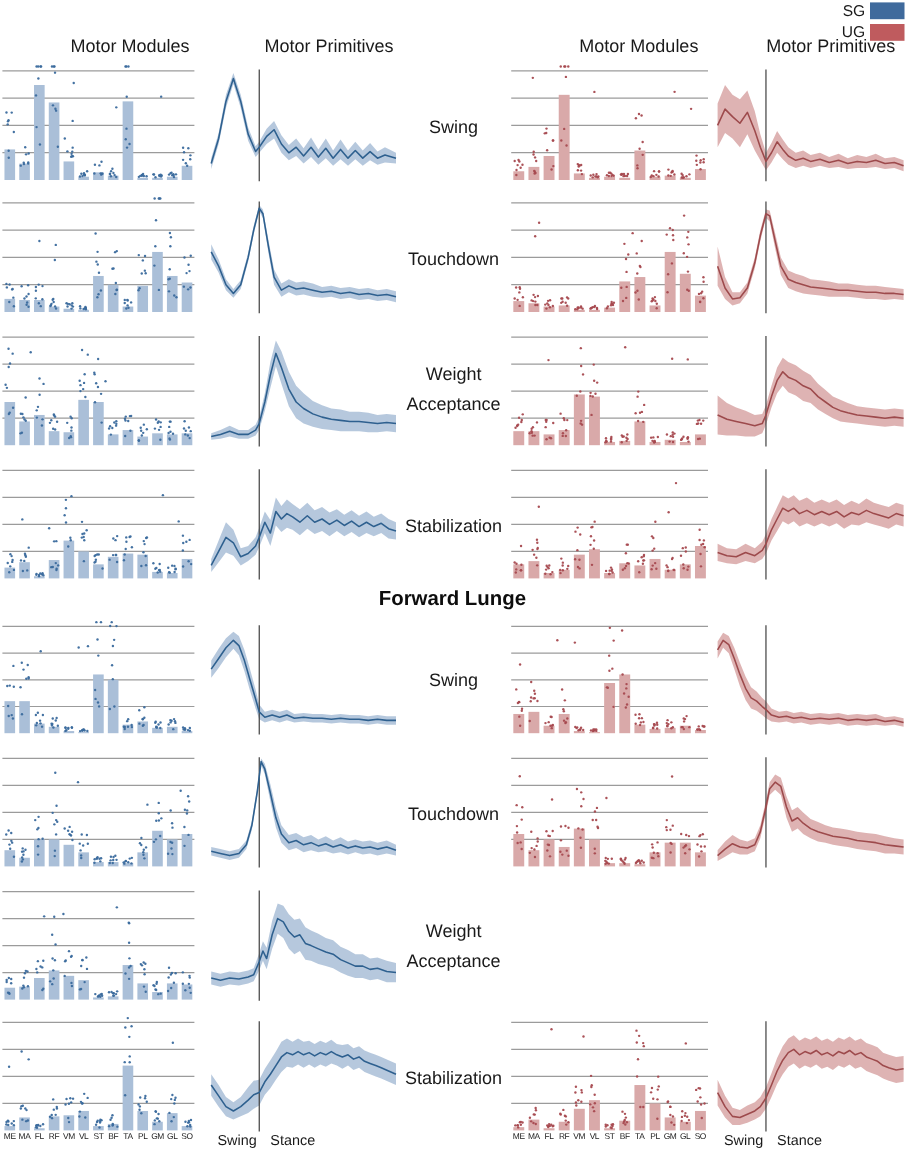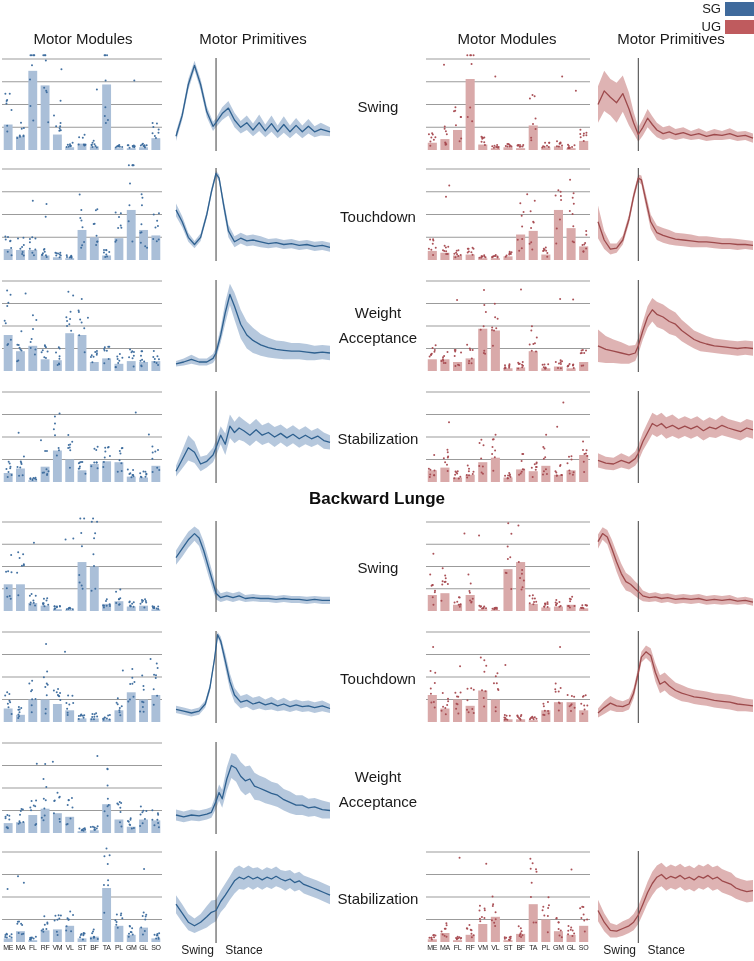--- a/index.html
+++ b/index.html
@@ -1,39 +1,39 @@
 <!DOCTYPE html>
 <html><head>
 <meta charset="utf-8">
 <style>
   html,body{margin:0;padding:0;background:#fff;}
   .fig{position:relative;width:754px;height:961px;background:#fff;
        font-family:"Liberation Sans",sans-serif;color:#111;overflow:hidden;}
   .abs{position:absolute;}
   .section-title{font-size:17px;font-weight:bold;text-align:center;color:#0d0d0d;}
-  .colhead{font-size:15px;text-align:center;color:#1a1a1a;}
+  .colhead{font-size:15px;text-align:right;color:#1a1a1a;}
   .rowlabel{font-size:15px;text-align:center;color:#1a1a1a;line-height:1.65;}
   .cell{position:absolute;}
   .cell svg{display:block;overflow:visible;}
   .legend{position:absolute;left:658px;top:0;width:96px;}
   .legend-row{display:flex;align-items:center;justify-content:flex-end;height:17px;margin-bottom:1px;}
   .legend-label{font-size:13px;color:#1a1a1a;margin-right:4px;}
   .swatch{width:29px;height:14px;display:inline-block;}
   .muscles{display:flex;}
   .muscles span{flex:1;text-align:center;font-size:7px;color:#222;letter-spacing:-0.3px;}
   .phaselabels{position:absolute;font-size:12px;color:#1a1a1a;}
   .phaselabels .ph-swing{position:absolute;left:0;width:28%;text-align:center;}
   .phaselabels .ph-stance{position:absolute;left:32%;width:60%;}
 </style>
 </head>
 <body>
 
 <div class="fig">
 
-  <div class="abs section-title" style="left:0;top:489px;width:754px;">Backward Lunge</div>
+  <div class="abs section-title" style="left:0;top:489px;width:754px;">Forward Lunge</div>
 
   <div class="legend">
     <div class="legend-row">
       <span class="legend-label">SG</span>
       <span class="swatch" style="background: rgb(63, 106, 156);"></span>
     </div>
     <div class="legend-row">
       <span class="legend-label">UG</span>
       <span class="swatch" style="background: rgb(191, 91, 94);"></span>
     </div>

